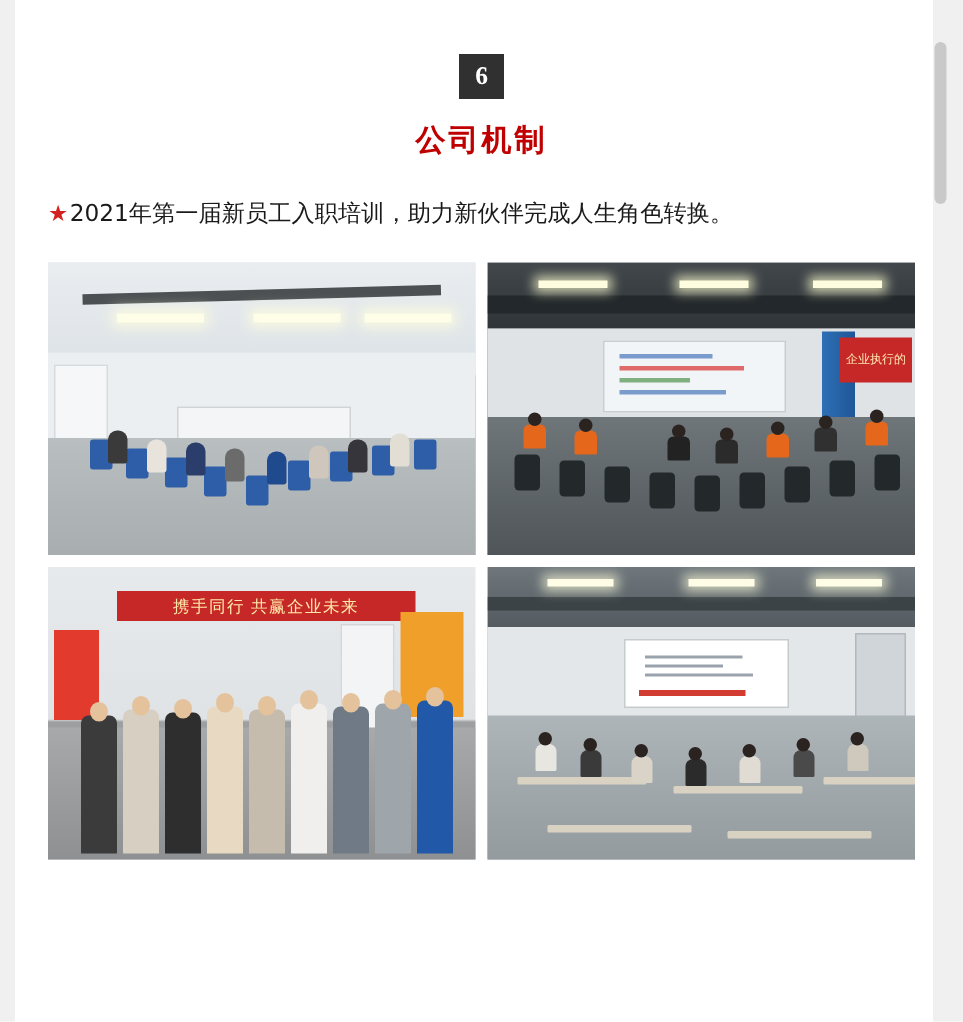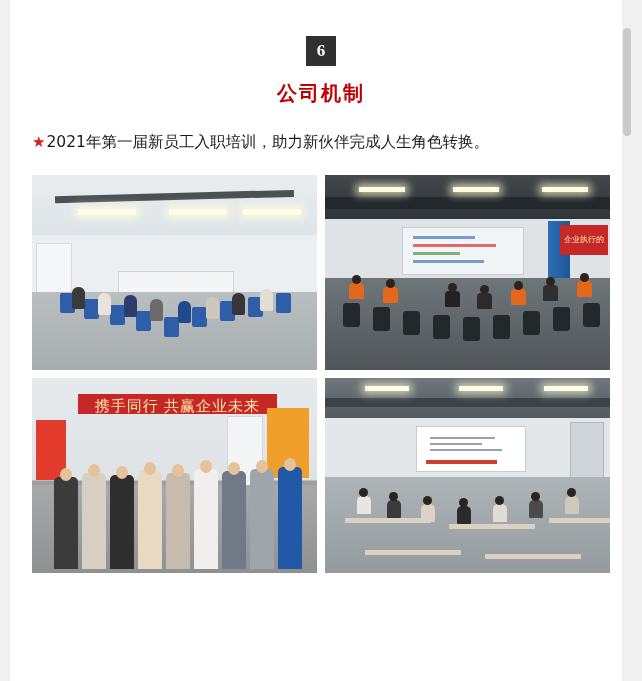--- a/index.html
+++ b/index.html
@@ -201,21 +201,21 @@
     background: #2b2320;
   }
   
   .p3 { background: linear-gradient(#e7eaec 0%, #dfe3e6 52%, #9d9fa0 53%, #8b8d8e 100%); }
   .p3 .banner {
     position: absolute; left: 16%; top: 16px; width: 70%; height: 20px;
     background: #c62828;
   }
   .p3 .banner-txt {
     position: absolute; left: 0; top: 3px; width: 100%; text-align: center;
-    font-size: 15px; color: #ffe7a8; letter-spacing: 1px;
+    font-size: 11px; color: #ffe7a8; letter-spacing: 1px;
   }
   .p3 .poster-l {
     position: absolute; left: 4px; top: 42px; width: 30px; height: 60px;
     background: #e23b2e;
   }
   .p3 .poster-r {
     position: absolute; right: 8px; top: 30px; width: 42px; height: 70px;
     background: #f0a02a;
   }
   .p3 .standee {

